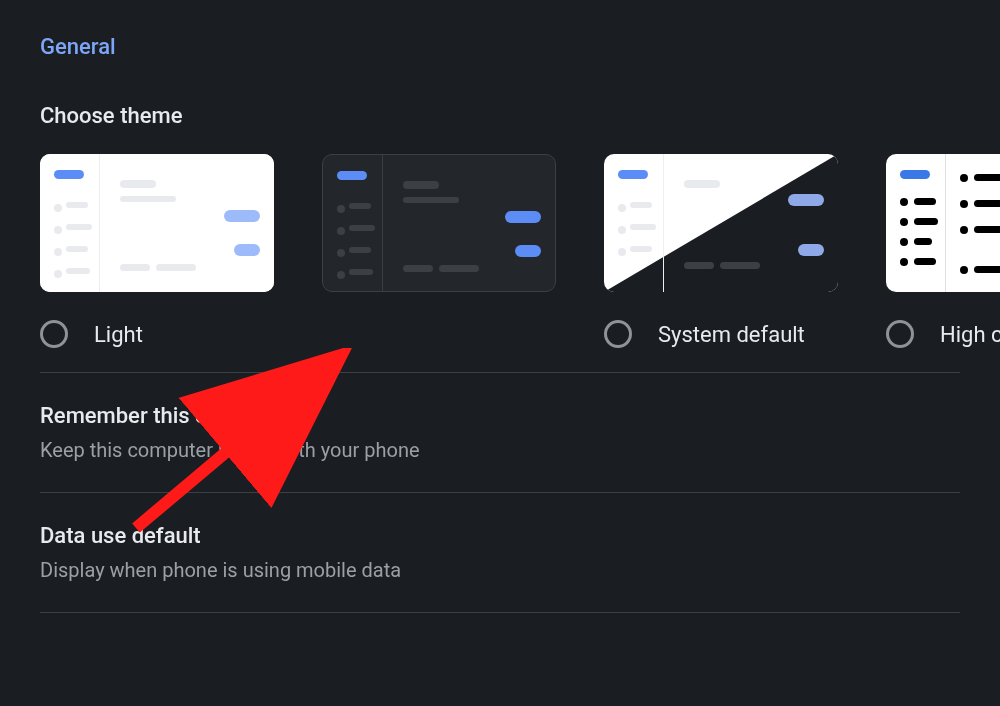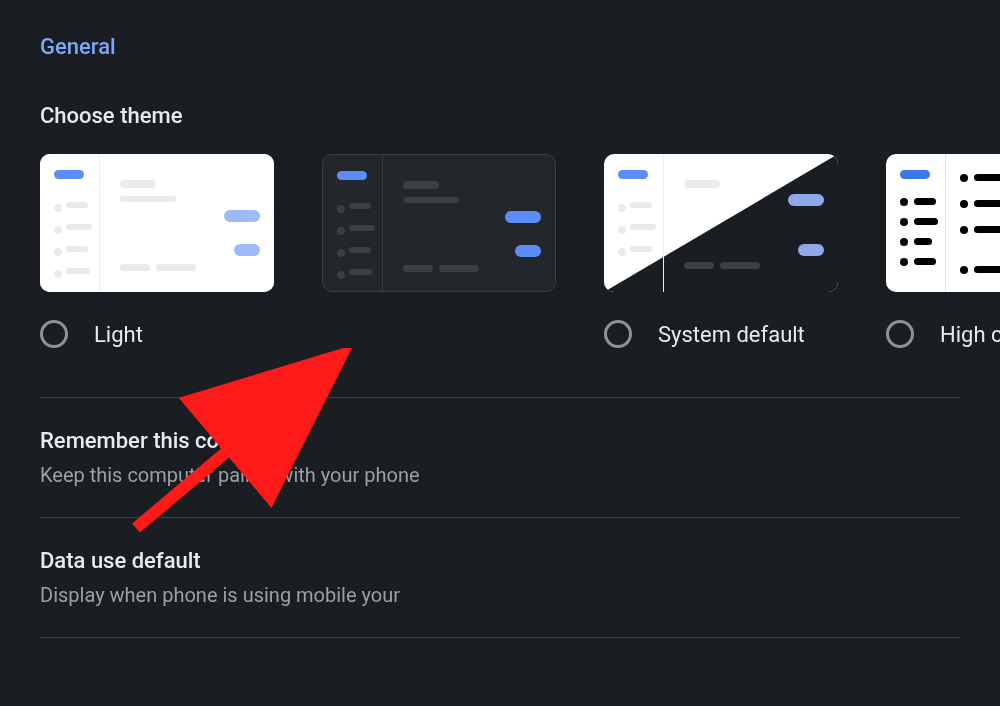--- a/index.html
+++ b/index.html
@@ -23,21 +23,21 @@
   }
   .choose-label {
     font-size: 22px;
     font-weight: 500;
     color: #e8eaed;
     margin-bottom: 26px;
   }
   .theme-row {
     display: flex;
     gap: 48px;
-    margin-bottom: 49px;
+    margin-bottom: 24px;
   }
   .theme-opt {
     display: flex;
     flex-direction: column;
   }
   .preview {
     width: 234px;
     height: 138px;
     border-radius: 10px;
     overflow: hidden;
@@ -284,21 +284,21 @@
 
   <div class="setting-block">
     <div class="setting-title">Remember this computer</div>
     <div class="setting-desc">Keep this computer paired with your phone</div>
   </div>
 
   <hr class="divider">
 
   <div class="setting-block">
     <div class="setting-title">Data use default</div>
-    <div class="setting-desc">Display when phone is using mobile your</div>
+    <div class="setting-desc">Display when phone is using mobile data</div>
   </div>
 
   <hr class="divider">
 
 </div>
 
 <svg class="arrow" viewBox="0 0 230 190">
   <defs>
     <marker id="ah" markerWidth="18" markerHeight="18" refX="11" refY="6" orient="auto">
       <path d="M0,0 L14,6 L0,12 Z" fill="#ff1a1a"></path>

